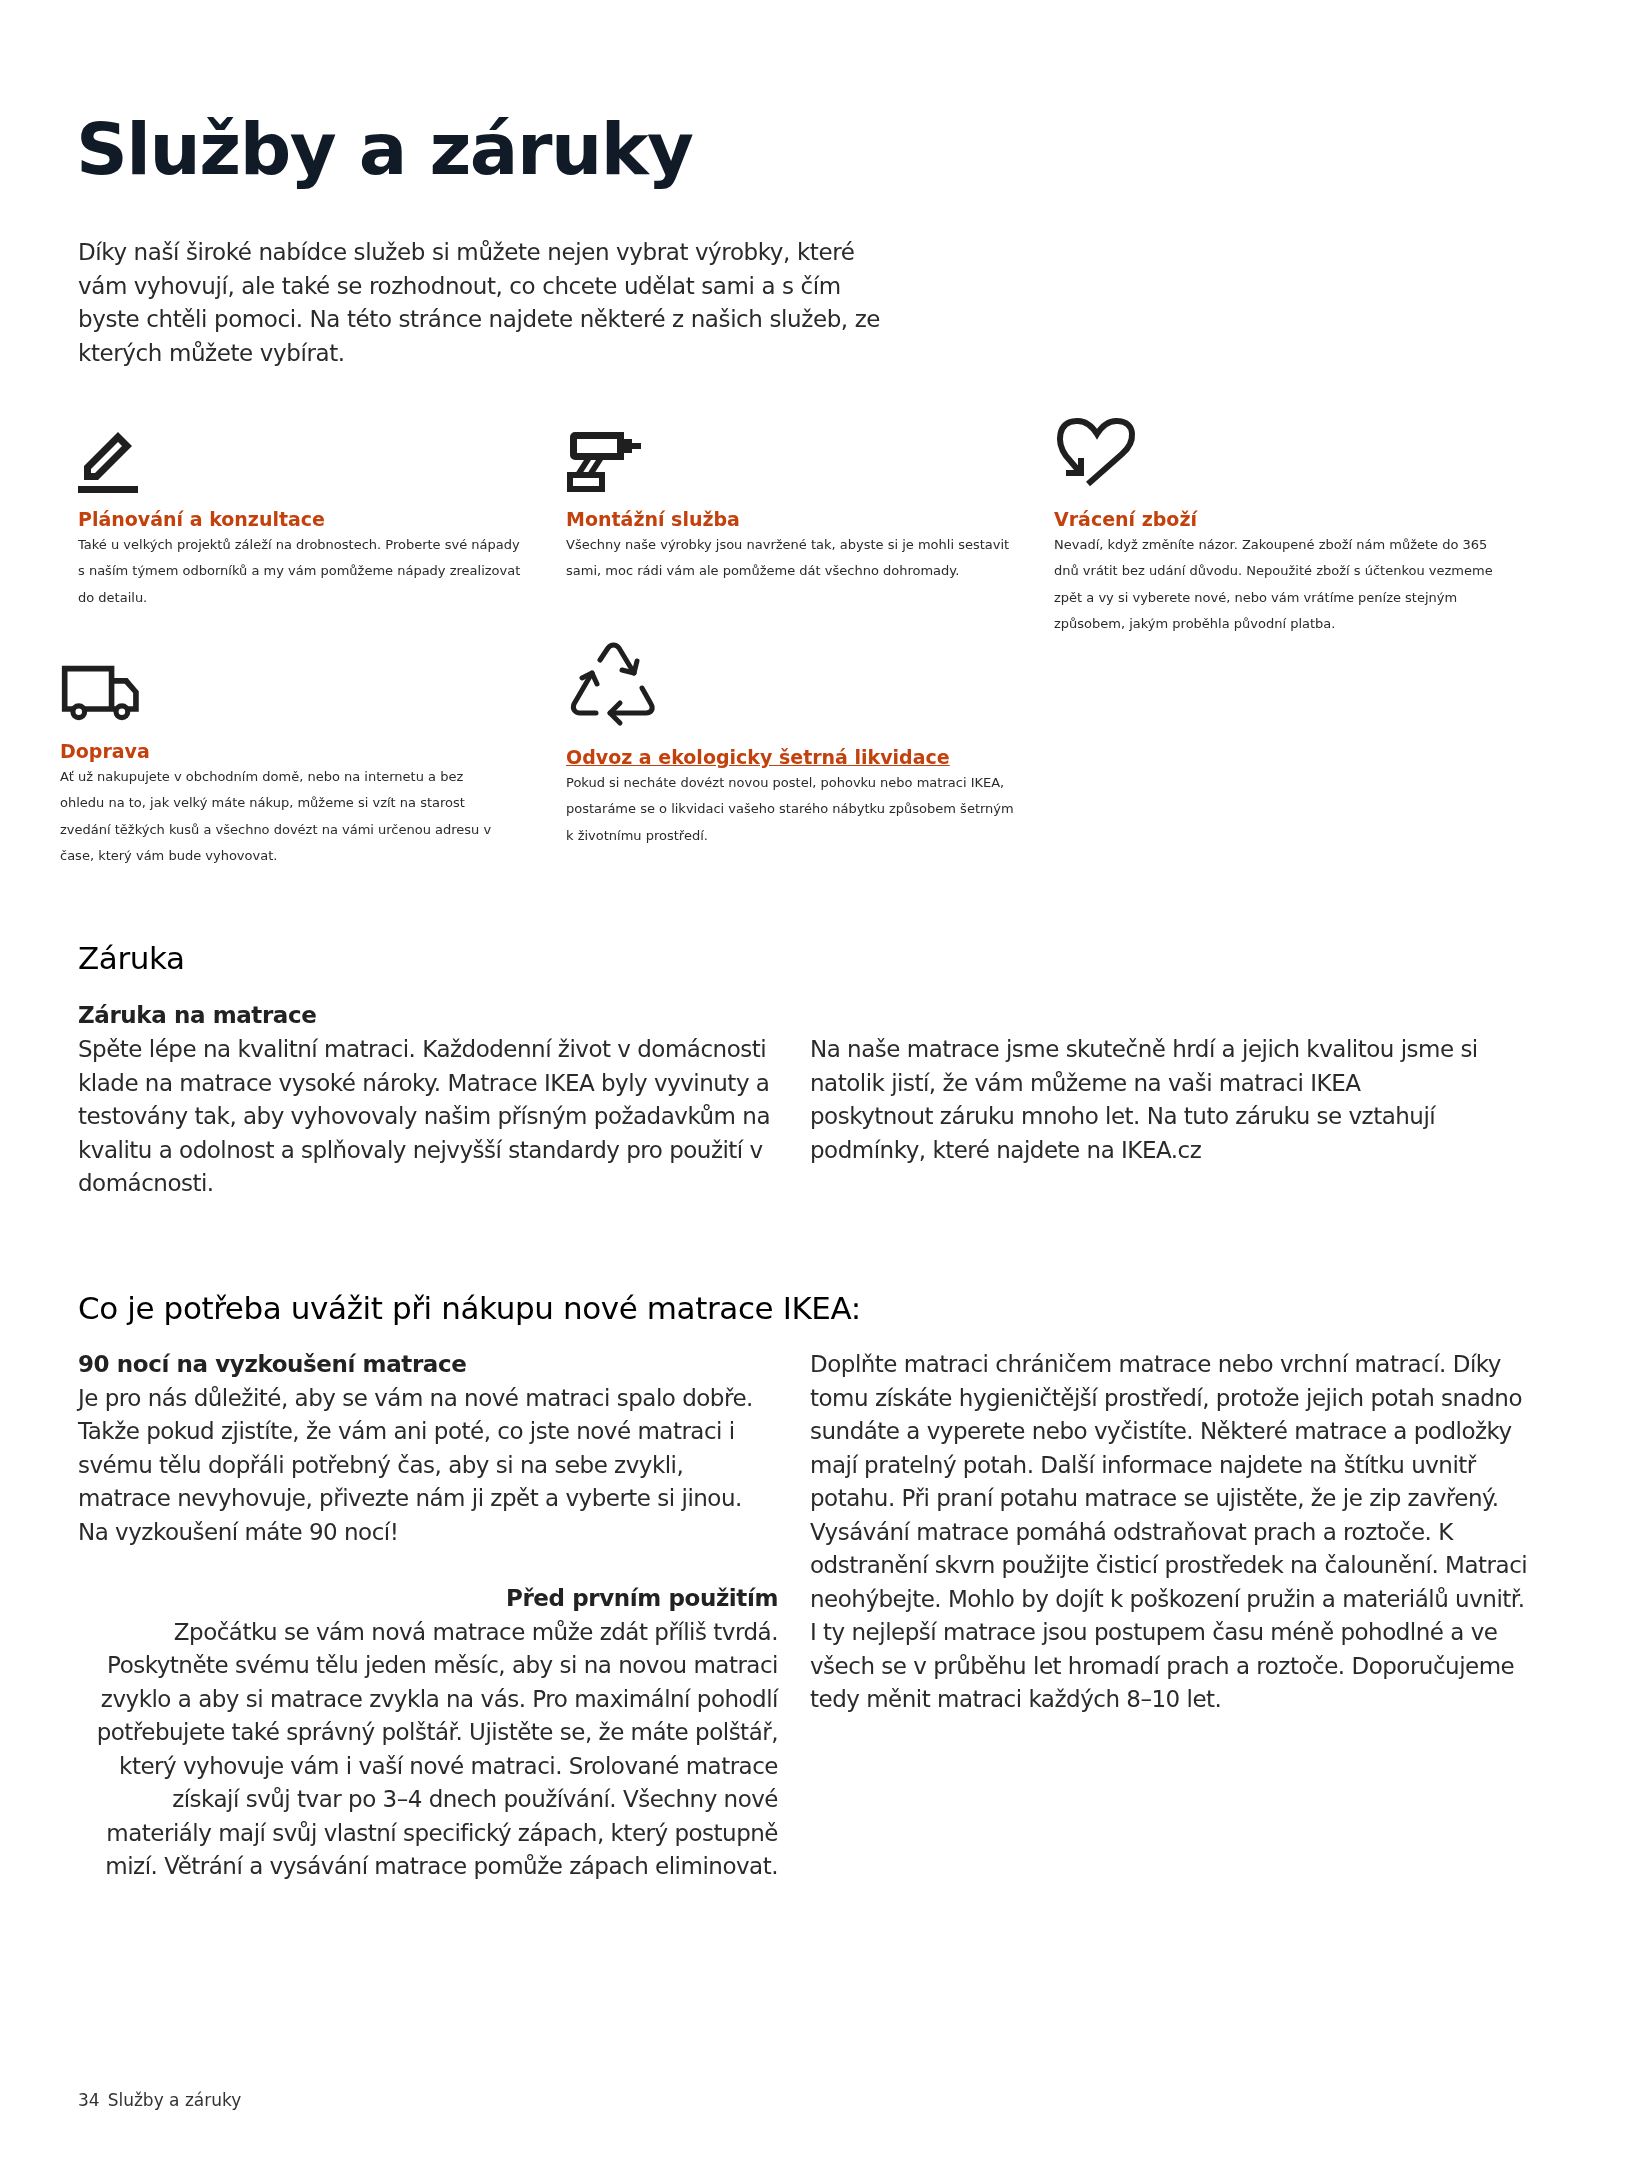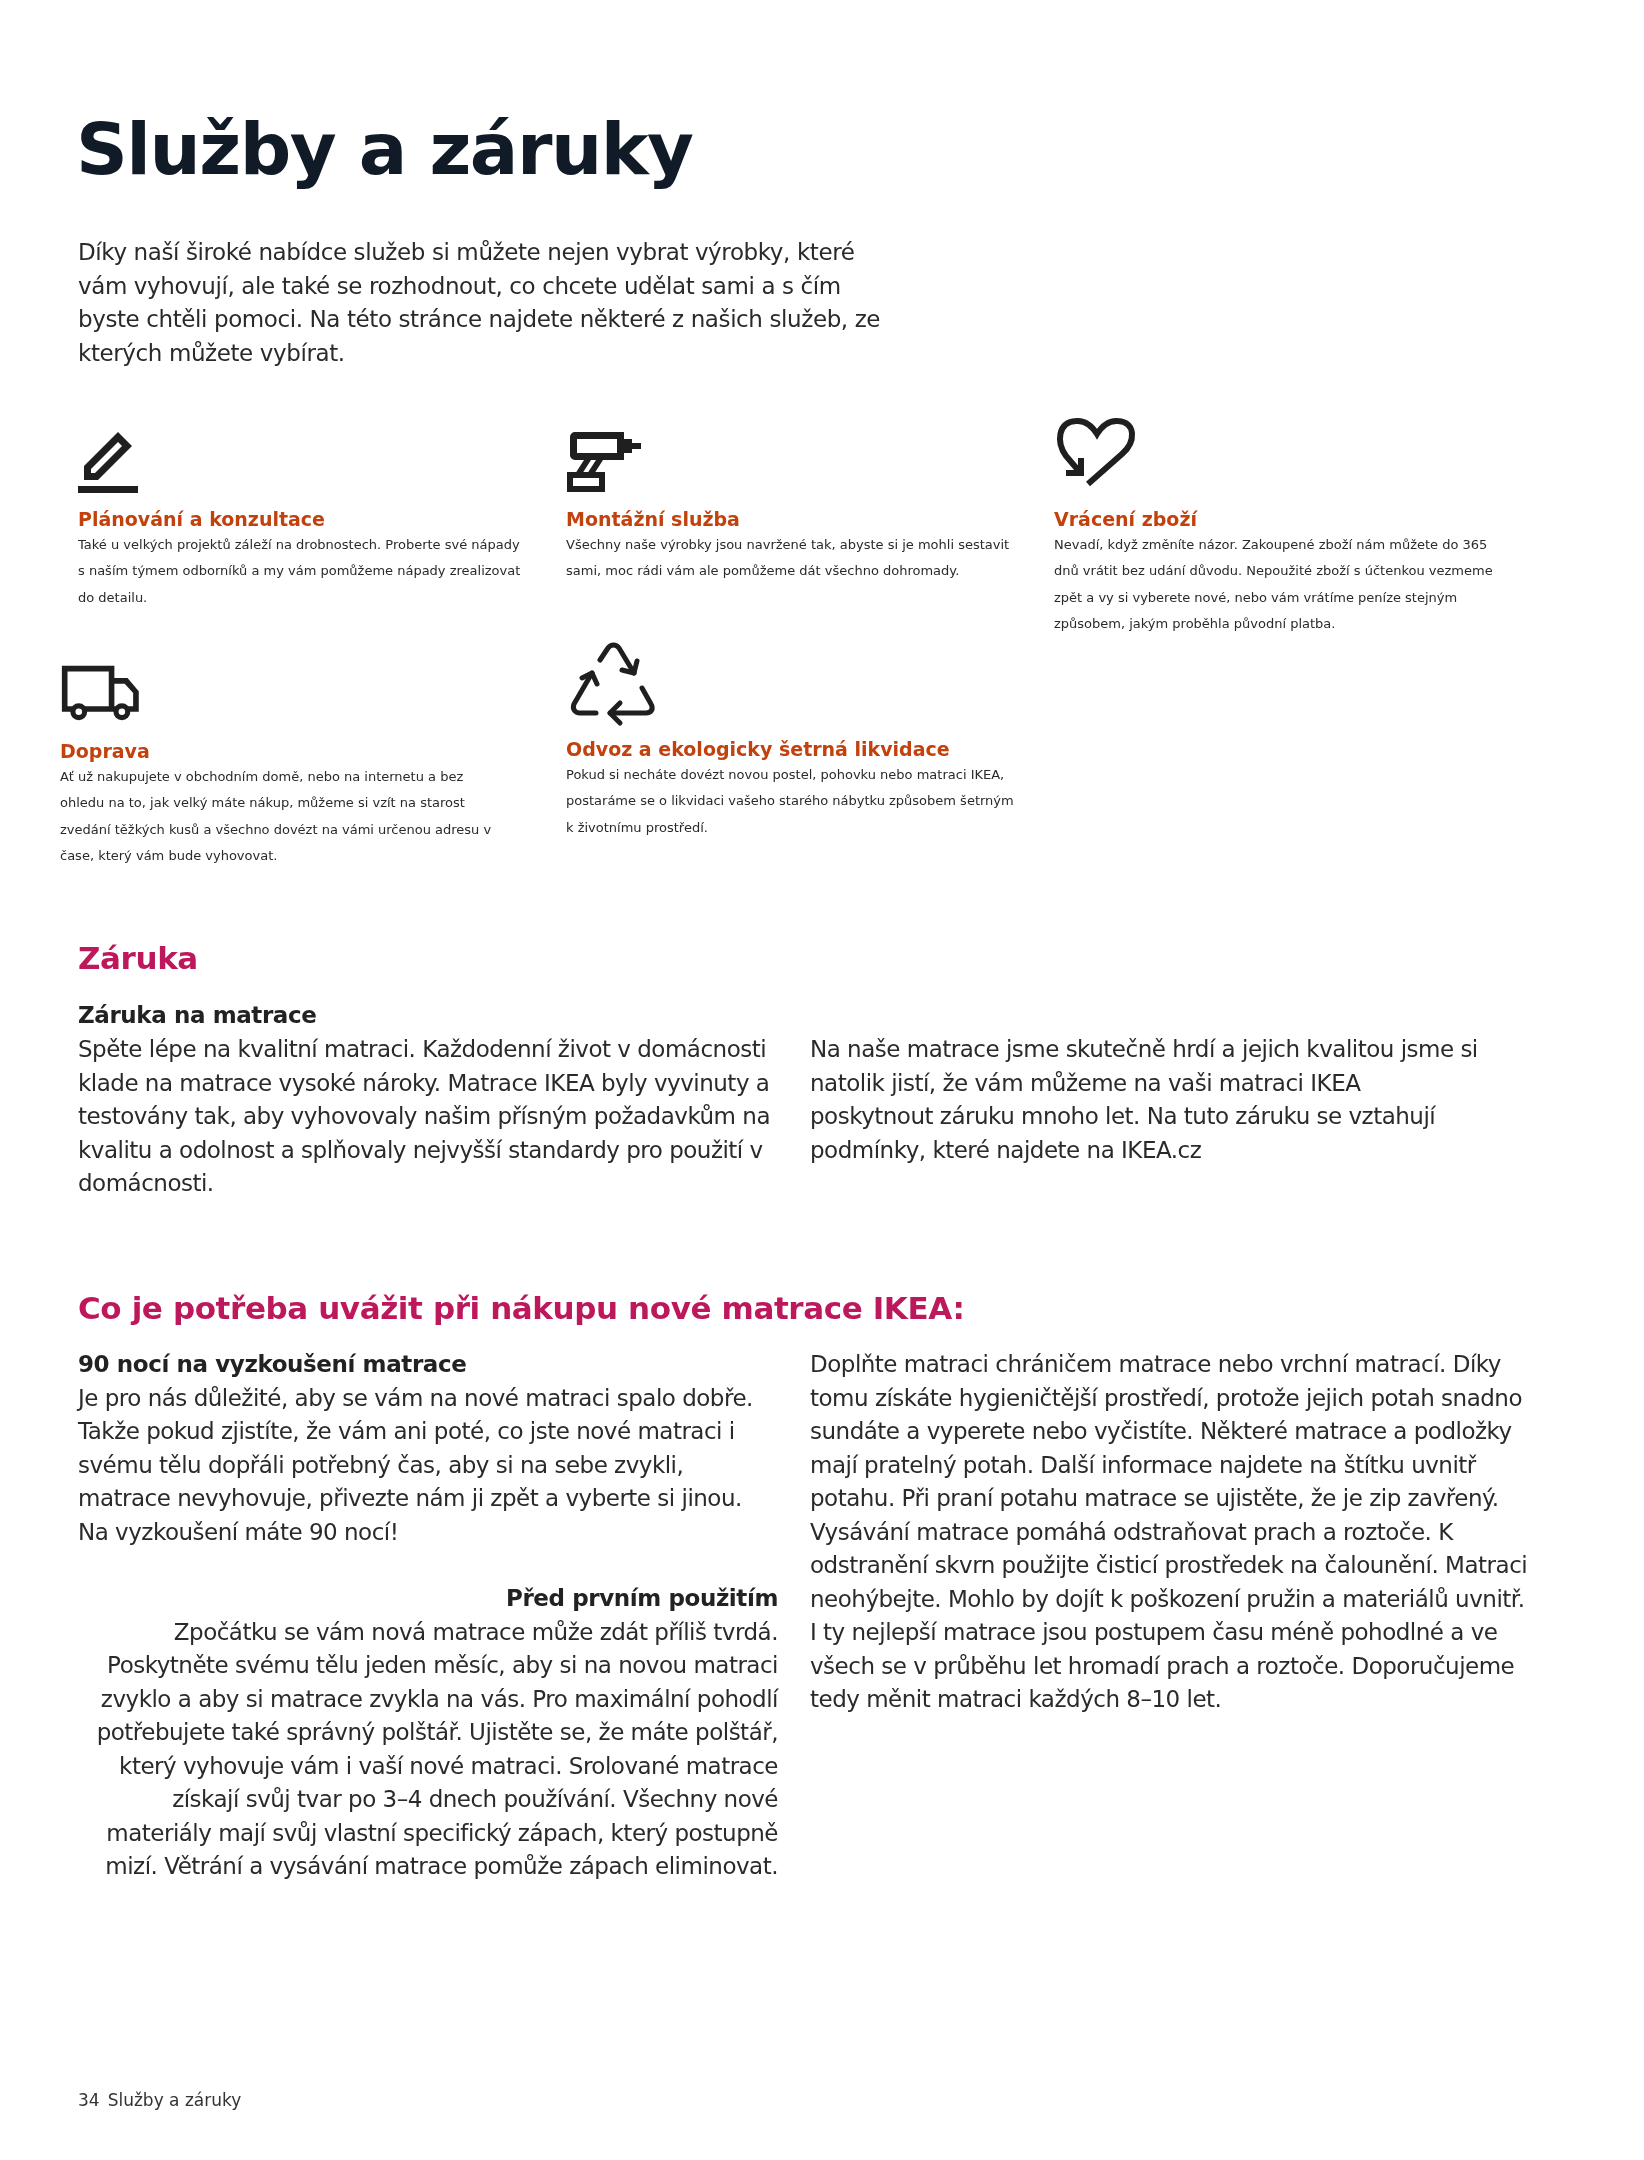--- a/index.html
+++ b/index.html
@@ -22,21 +22,21 @@
   .service { width: 450px; }
   .service .icon { width: 90px; height: 66px; display: block; }
   .service .icon svg { display: block; }
   .service h3 {
     margin: 12px 0 0 0; font-size: 19px; font-weight: bold; line-height: 26px; color: #c2410c;
   }
   .service p {
     margin: 0; font-size: 13px; line-height: 26.3px; color: #2a2a2a;
   }
   .h2 {
-    margin: 0; font-size: 31px; font-weight: bold; color: #be185d; line-height: 40px;
+    margin: 0; font-size: 31px; font-weight: normal; color: #000000; line-height: 40px;
     letter-spacing: -0.4px;
   }
   .h4 {
     margin: 0; font-size: 23px; font-weight: bold; color: #222; line-height: 33.5px;
     letter-spacing: -0.4px;
   }
   .body-text {
     margin: 0; font-size: 23px; line-height: 33.5px; color: #2a2a2a; letter-spacing: -0.5px;
   }
   .col-left { left: 78px; width: 700px; }
@@ -107,21 +107,21 @@
       <g fill="none" stroke="#1f1f1f" stroke-width="5" stroke-linecap="round" stroke-linejoin="round">
         <path d="M34 20 L42 8 C45 4 50 4 53 8 L68 33"></path>
         <path d="M56 30 L68 33 L71 21"></path>
         <path d="M26 33 L8 64 C6 69 9 73 14 73 L30 73"></path>
         <path d="M16 38 L26 33 L31 44"></path>
         <path d="M76 48 L85 64 C88 69 85 73 80 73 L44 73"></path>
         <path d="M54 63 L44 73 L54 83"></path>
       </g>
     </svg>
   </span>
-  <h3 style="margin-top:0;">Odvoz a ekologicky šetrná likvidace</h3>
+  <h3 style="margin-top:8px;text-decoration:underline;">Odvoz a ekologicky šetrná likvidace</h3>
   <p>Pokud si necháte dovézt novou postel, pohovku nebo matraci IKEA, postaráme se o likvidaci vašeho starého nábytku způsobem šetrným k životnímu prostředí.</p>
 </div>
 
 <h2 class="abs h2" style="left:78px; top:938px;">Záruka</h2>
 <h4 class="abs h4" style="left:78px; top:999px;">Záruka na matrace</h4>
 <p class="abs body-text col-left" style="top:1033px; width:700px;">Spěte lépe na kvalitní matraci. Každodenní život v domácnosti klade na matrace vysoké nároky. Matrace IKEA byly vyvinuty a testovány tak, aby vyhovovaly našim přísným požadavkům na kvalitu a odolnost a splňovaly nejvyšší standardy pro použití v domácnosti.</p>
 <p class="abs body-text col-right" style="top:1033px; width:680px;">Na naše matrace jsme skutečně hrdí a jejich kvalitou jsme si natolik jistí, že vám můžeme na vaši matraci IKEA poskytnout záruku mnoho let. Na tuto záruku se vztahují podmínky, které najdete na IKEA.cz</p>
 
 <h2 class="abs h2" style="left:78px; top:1288px;">Co je potřeba uvážit při nákupu nové matrace IKEA:</h2>
 

